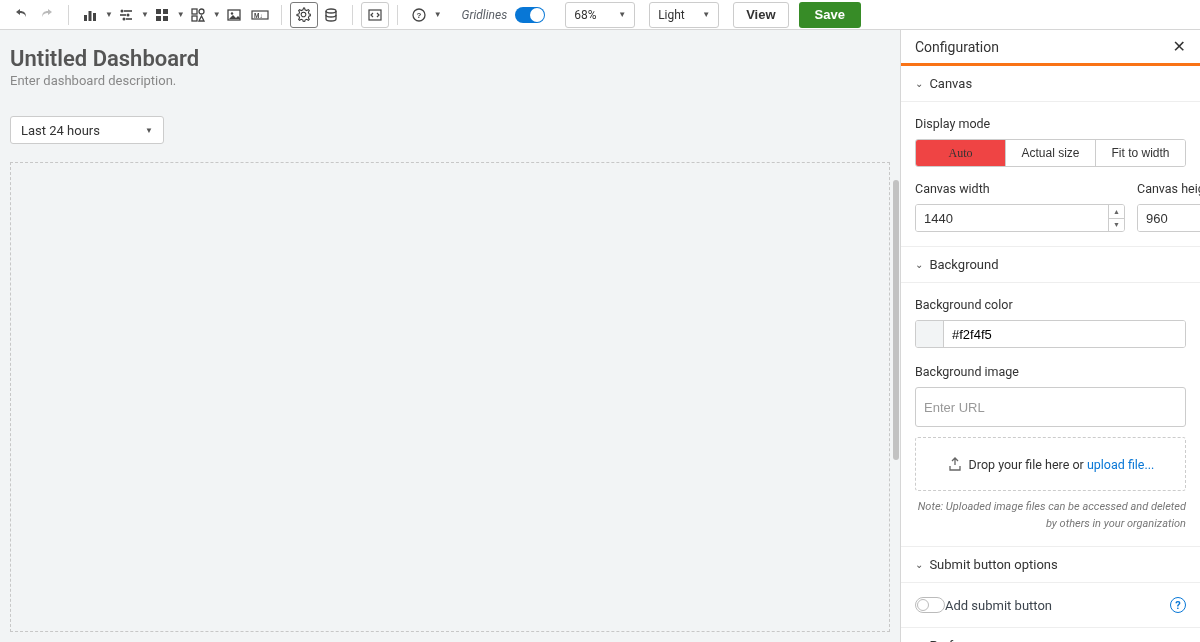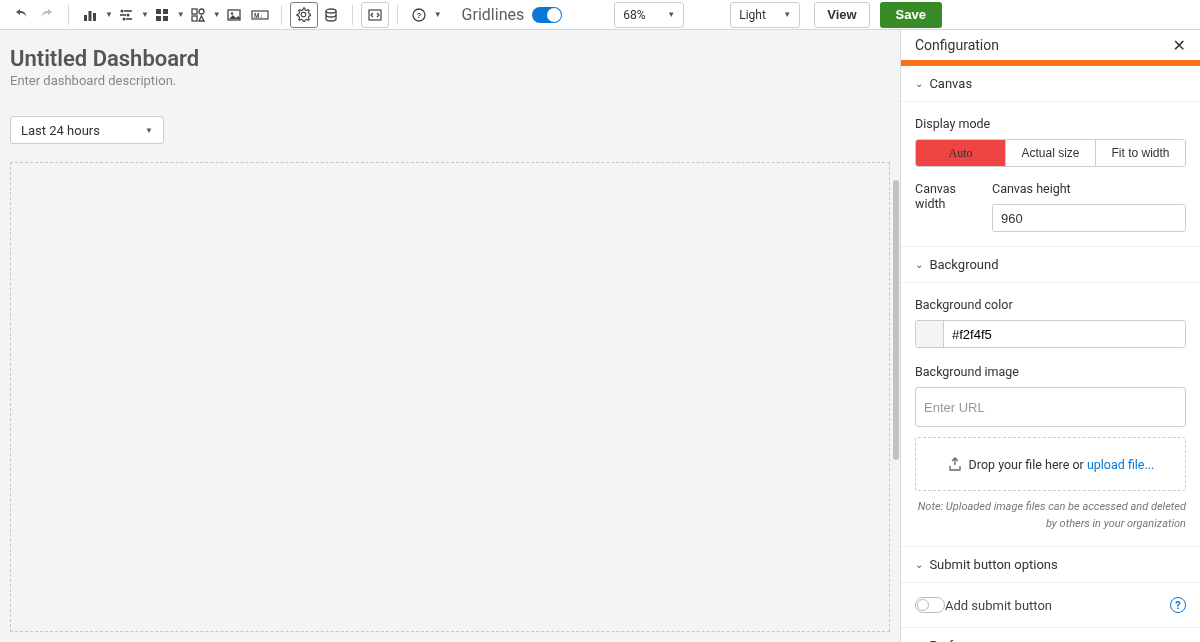--- a/index.html
+++ b/index.html
@@ -7,39 +7,39 @@
 .app { display: flex; flex-direction: column; height: 100%; }
 .toolbar { display: flex; align-items: center; height: 30px; border-bottom: 1px solid #d6d6d6; padding: 0 8px; gap: 0; }
 .tb-group { display: flex; align-items: center; height: 100%; }
 .divider { width: 1px; height: 20px; background: #d6d6d6; margin: 0 8px; }
 .tb-btn { display: inline-flex; align-items: center; justify-content: center; width: 26px; height: 26px; border: none; background: transparent; cursor: pointer; color: #4b5158; border-radius: 3px; }
 .tb-btn.framed { border: 1px solid #ccc; width: 28px; height: 26px; }
 .tb-btn.active { border: 1px solid #7a7a7a; }
 .tb-combo { display: inline-flex; align-items: center; }
 .caret-sm { font-size: 8px; margin-left: 2px; color: #555; }
 .gridlines-wrap { display: flex; align-items: center; gap: 8px; }
-.gridlines-label { font-size: 16px; color: #5a5f66; }
+.gridlines-label { font-size: 12px; color: #5a5f66; font-style: italic; }
 .switch { width: 30px; height: 16px; background: #0877d6; border-radius: 10px; position: relative; cursor: pointer; }
 .switch .knob { position: absolute; right: 1px; top: 1px; width: 14px; height: 14px; background: #fff; border-radius: 50%; }
-.zoom-select, .theme-select { display: inline-flex; align-items: center; border: 1px solid #ccc; border-radius: 3px; height: 26px; padding: 0 8px; font-size: 12px; color: #333; cursor: pointer; min-width: 70px; justify-content: space-between; gap: 8px; margin-left: 32px; }
+.zoom-select, .theme-select { display: inline-flex; align-items: center; border: 1px solid #ccc; border-radius: 3px; height: 26px; padding: 0 8px; font-size: 12px; color: #333; cursor: pointer; min-width: 70px; justify-content: space-between; gap: 8px; }
 .btn-outline { border: 1px solid #ccc; background: #fff; border-radius: 3px; height: 26px; padding: 0 12px; font-size: 13px; color: #333; cursor: pointer; font-weight: 600; }
 .btn-primary { background: #378c27; color: #fff; border: none; border-radius: 3px; height: 26px; padding: 0 16px; font-size: 13px; cursor: pointer; font-weight: 600; }
 .spacer { flex: 1; }
 .main { display: flex; flex: 1; overflow: hidden; }
 .canvas-area { flex: 1; background: #f2f4f5; padding: 16px 10px 0 10px; overflow: hidden; position: relative; }
 .dash-title { font-size: 22px; font-weight: 600; color: #555; }
 .dash-desc { font-size: 13px; color: #888; margin-top: 2px; }
 .time-range-block { margin-top: 22px; }
 .time-label { font-size: 12px; color: #333; margin-left: 6px; }
 .time-select { margin-top: 6px; display: inline-flex; align-items: center; justify-content: space-between; border: 1px solid #ccc; border-radius: 3px; background: #fff; height: 28px; padding: 0 10px; min-width: 154px; font-size: 13px; color: #333; cursor: pointer; }
 .canvas-box { margin-top: 18px; height: 470px; border: 1px dashed #c7c7c7; background: #f2f4f5; position: relative; }
 .scrollbar-track { position: absolute; right: 0; top: 150px; width: 8px; height: 350px; background: transparent; }
 .scrollbar-thumb { width: 6px; height: 280px; background: #c2c2c2; border-radius: 3px; margin-left: 1px; }
 .config-panel { width: 300px; border-left: 1px solid #d6d6d6; display: flex; flex-direction: column; height: 642px; }
-.config-header { display: flex; align-items: center; justify-content: space-between; height: 36px; padding: 0 14px; border-bottom: 6px solid #f97316; }
+.config-header { display: flex; align-items: center; justify-content: space-between; height: 36px; padding: 0 14px; border-bottom: 3px solid #f97316; }
 .config-title { font-size: 14px; font-weight: 400; color: #333; }
 .close-x { font-size: 16px; color: #333; cursor: pointer; border: none; background: transparent; }
 .config-body { flex: 1; overflow-y: auto; }
 .section-hdr { display: flex; align-items: center; gap: 6px; padding: 10px 14px; border-bottom: 1px solid #eee; cursor: pointer; font-size: 13px; color: #333; }
 .section-content { padding: 14px; border-bottom: 1px solid #eee; }
 .field-label { font-size: 12.5px; color: #333; margin-bottom: 8px; display: block; }
 .seg { display: flex; border: 1px solid #ccc; border-radius: 3px; overflow: hidden; }
 .seg button { flex: 1; border: none; background: #fff; height: 26px; font-size: 12px; color: #333; cursor: pointer; border-right: 1px solid #ccc; }
 .seg button:last-child { border-right: none; }
 .seg button.sel { background: #ef4444; font-family: Liberation Serif, serif; }
@@ -235,20 +235,27 @@
         <div class="section-content">
           <span class="field-label">Display mode</span>
           <div class="seg">
             <button class="sel">Auto</button>
             <button>Actual size</button>
             <button>Fit to width</button>
           </div>
           <div class="dim-row">
             <div class="dim-col">
               <span class="field-label">Canvas width</span>
+              <div class="num-input-wrap">
+                <input value="1440" style="">
+                <div class="spinner">
+                  <button>▲</button>
+                  <button>▼</button>
+                </div>
+              </div>
             </div>
             <div class="dim-col">
               <span class="field-label">Canvas height</span>
               <div class="num-input-wrap">
                 <input value="960" style="">
 
               </div>
             </div>
           </div>
         </div>

